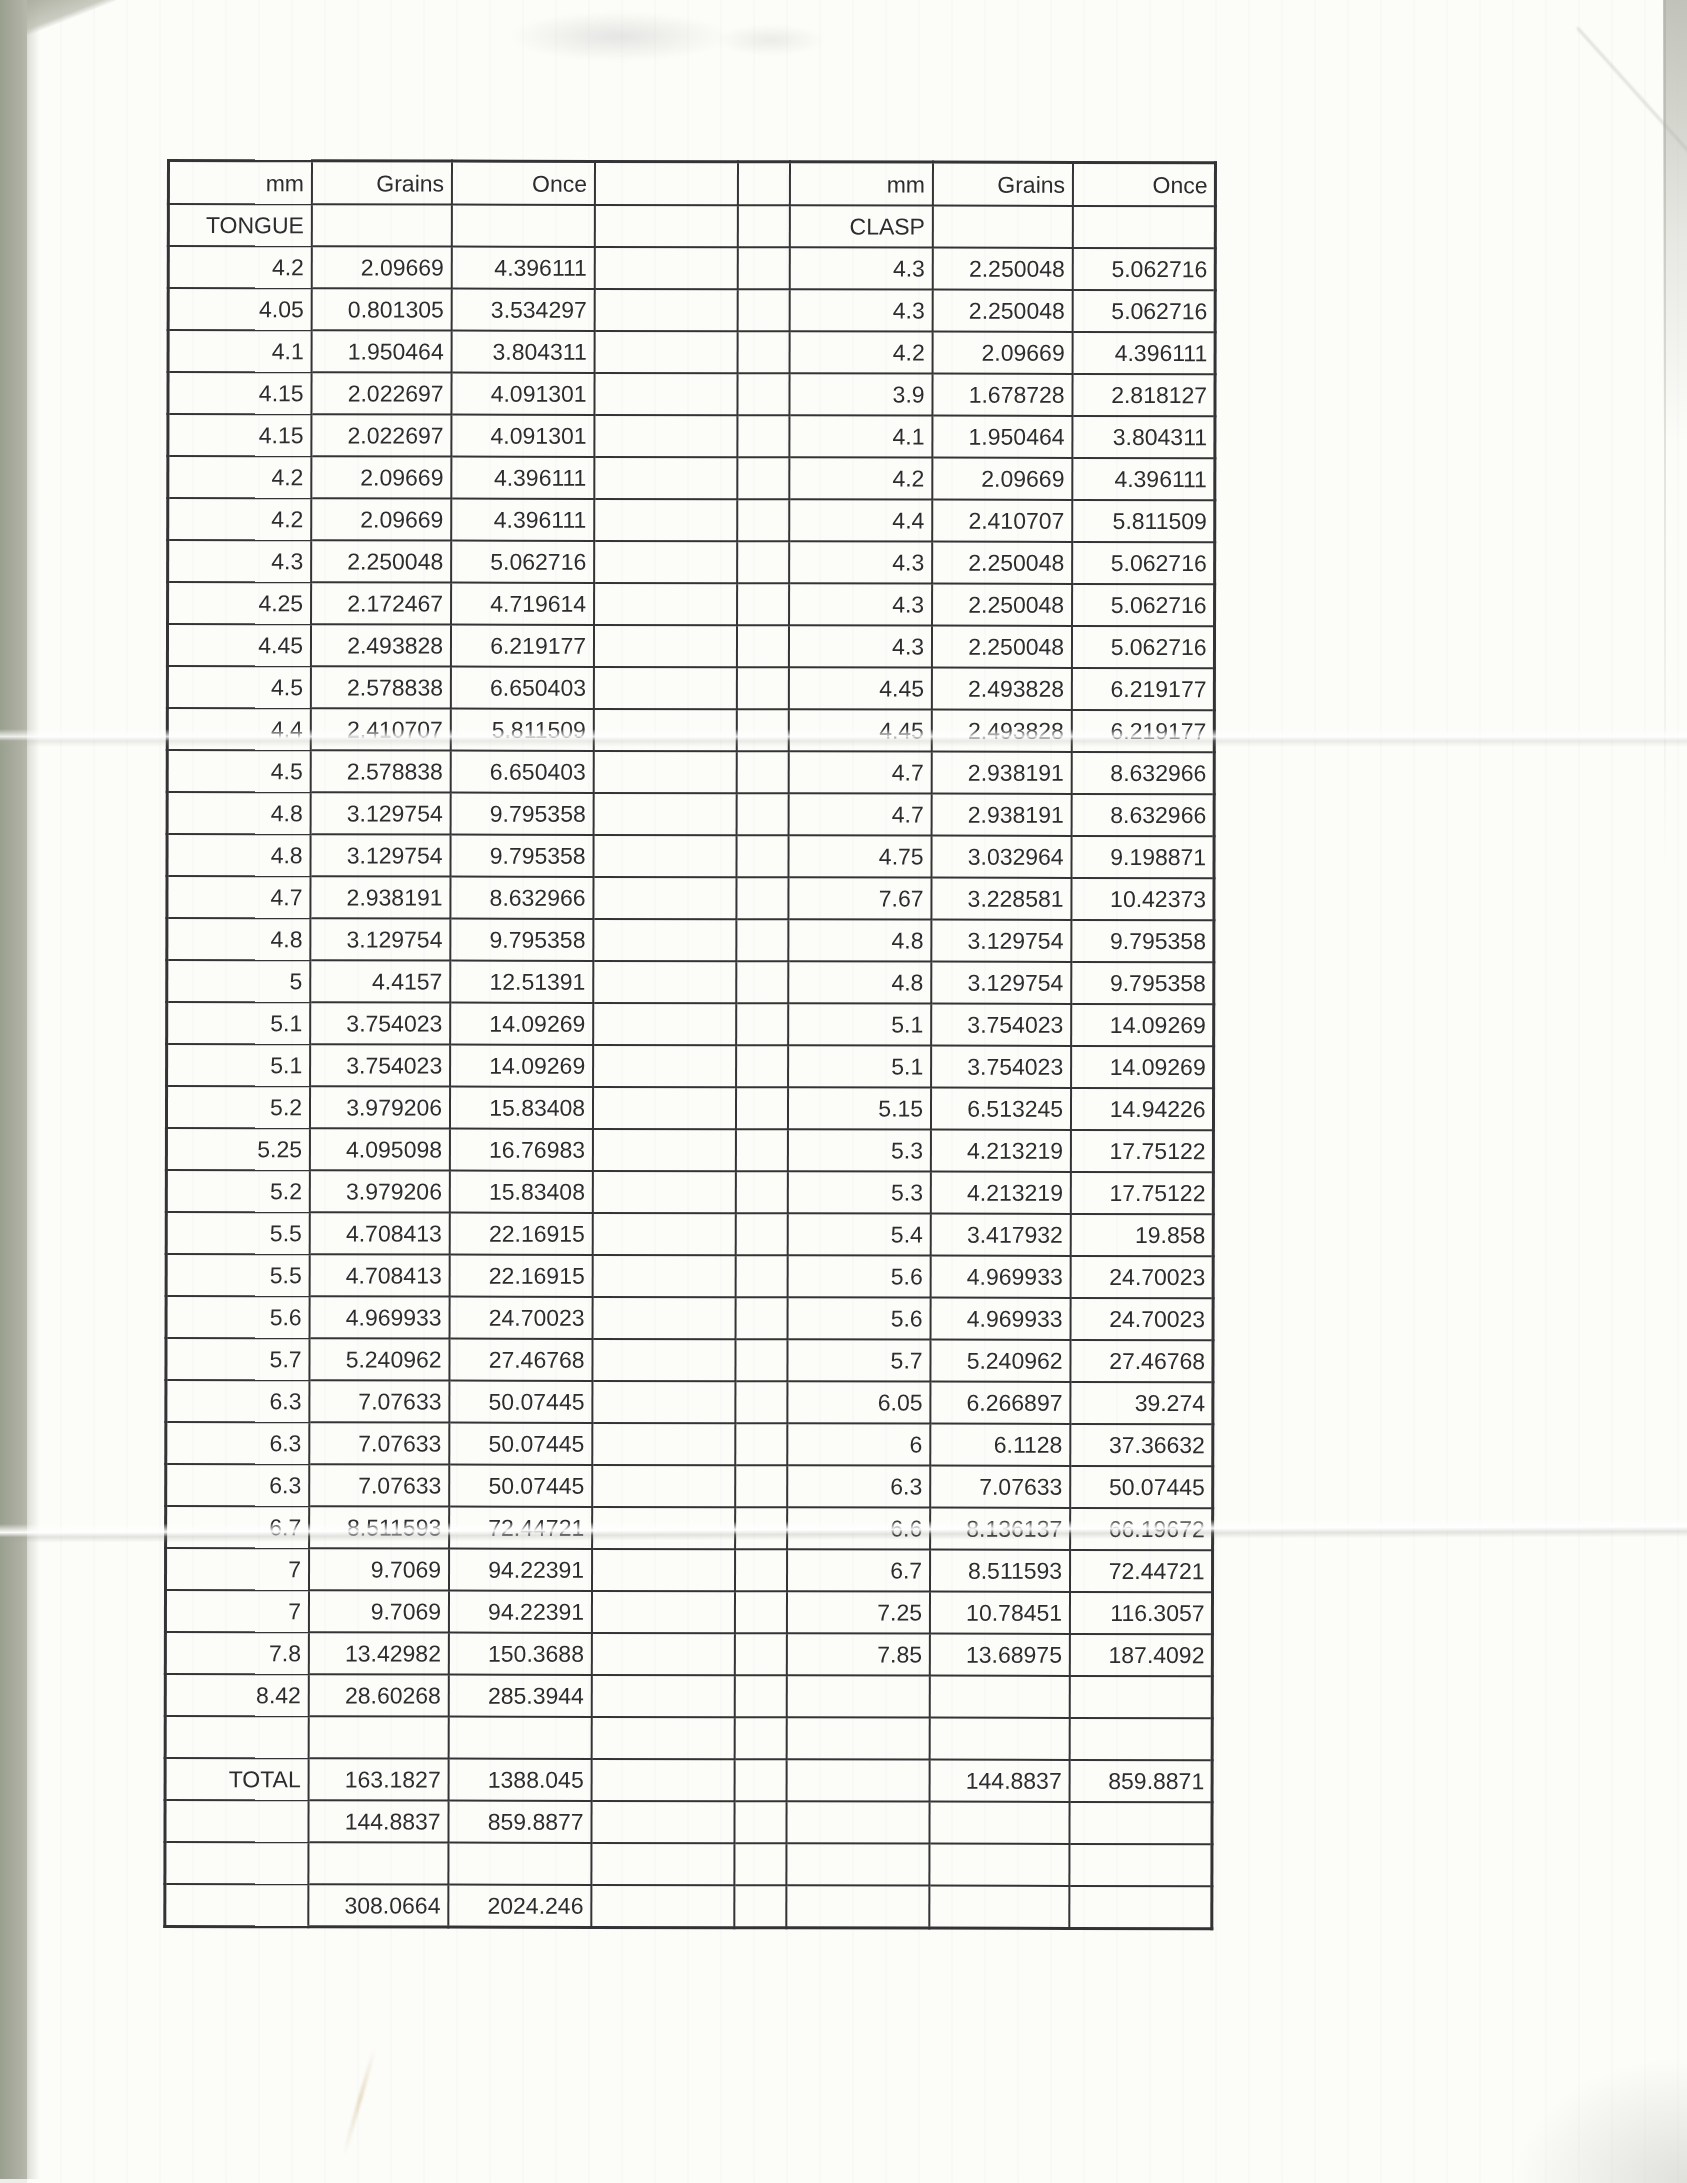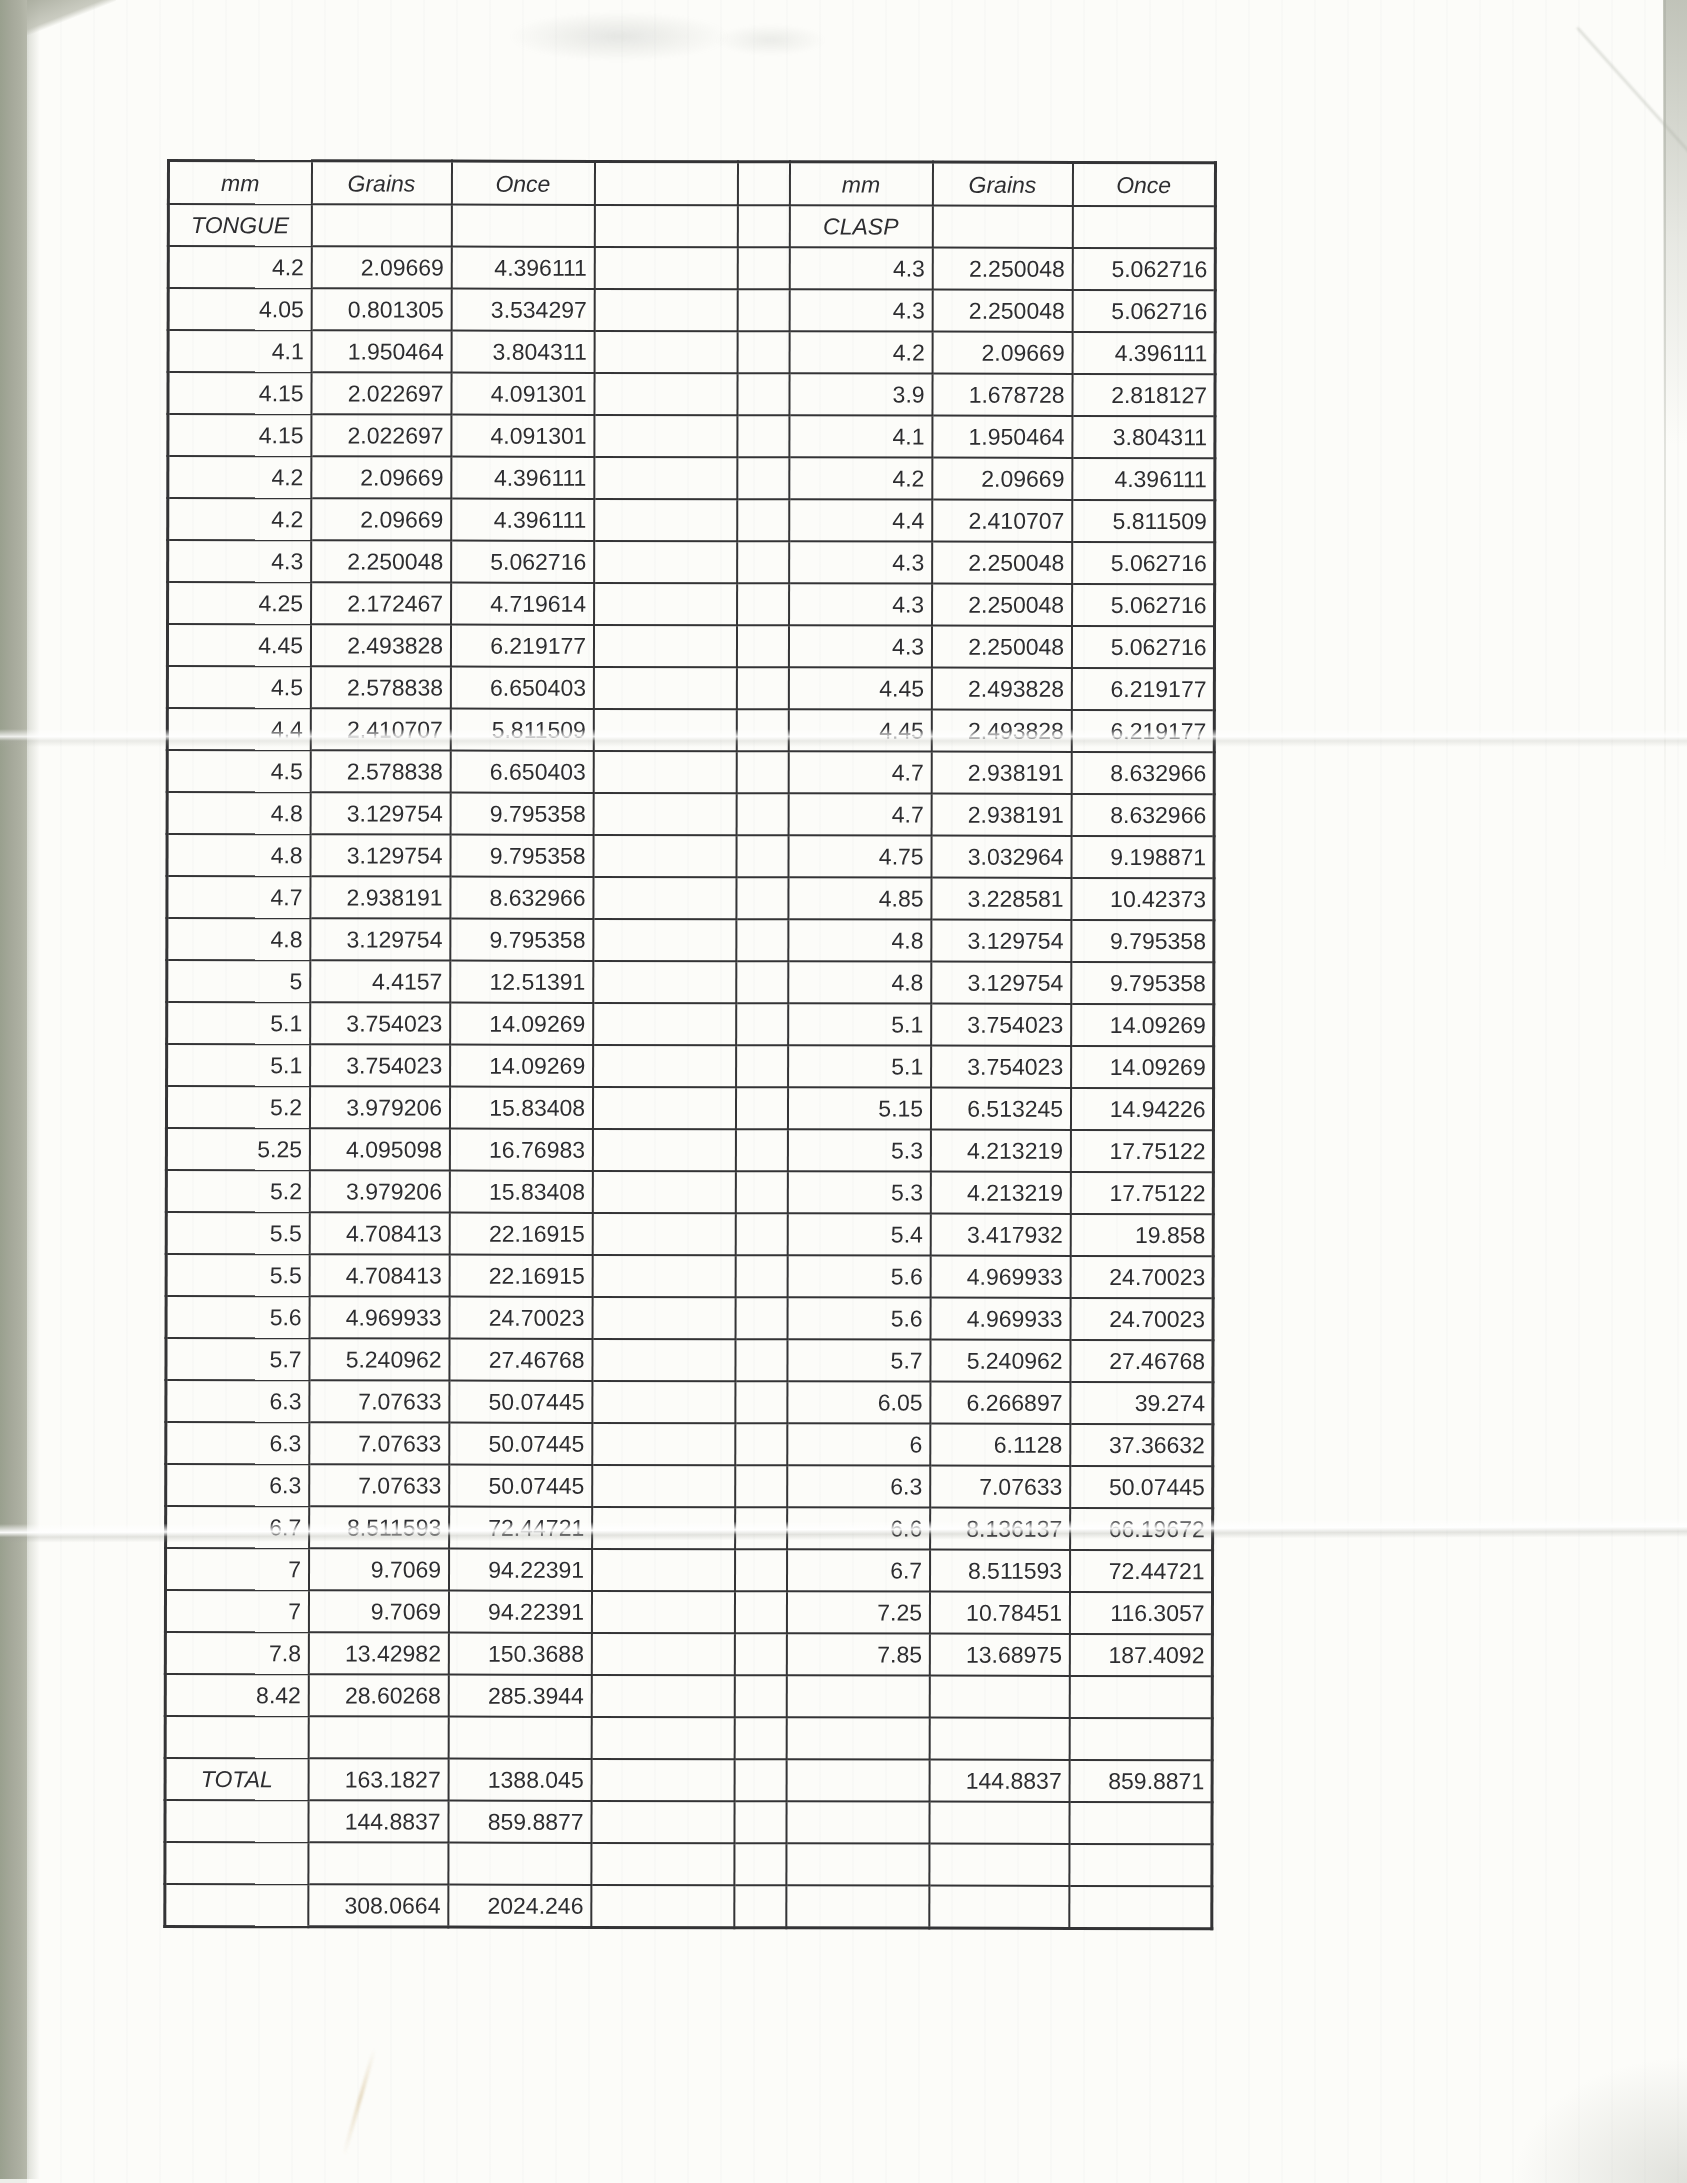--- a/index.html
+++ b/index.html
@@ -45,21 +45,21 @@
   table.sheet td{
     border:2.4px solid #343436;
     height:40px;max-height:40px;
     padding:0 6.4px;
     font-size:23px;line-height:40px;color:#2d2d30;
     white-space:nowrap;overflow:hidden;
   }
   table.sheet tr.hrow td{height:41px;}
   table.sheet{border:3.2px solid #343436;}
   td.num{text-align:right;}
-  td.lbl{text-align:center;padding-left:5.6px;font-style:italic;}
+  td.lbl{text-align:right;padding-left:5.6px;}
 </style>
 </head>
 <body>
 
 <div class="edge-left"></div>
 <div class="paper"></div>
 <div class="streaks"></div>
 <div class="edge-left-shadow"></div>
 <div class="corner-tl"></div>
 <div class="edge-right"></div>
@@ -249,21 +249,21 @@
         <td class="num">4.75</td>
         <td class="num">3.032964</td>
         <td class="num">9.198871</td>
       </tr>
       <tr>
         <td class="num">4.7</td>
         <td class="num">2.938191</td>
         <td class="num">8.632966</td>
         <td class=""></td>
         <td class=""></td>
-        <td class="num">4.85</td>
+        <td class="num">7.67</td>
         <td class="num">3.228581</td>
         <td class="num">10.42373</td>
       </tr>
       <tr>
         <td class="num">4.8</td>
         <td class="num">3.129754</td>
         <td class="num">9.795358</td>
         <td class=""></td>
         <td class=""></td>
         <td class="num">4.8</td>

